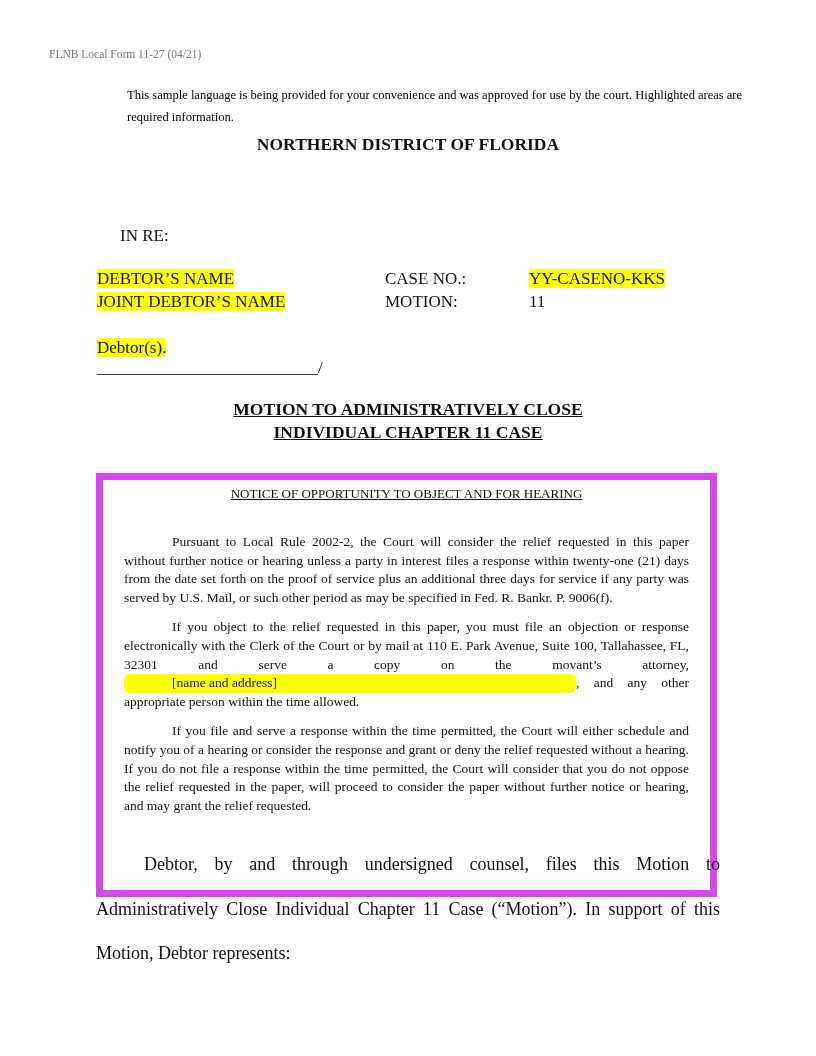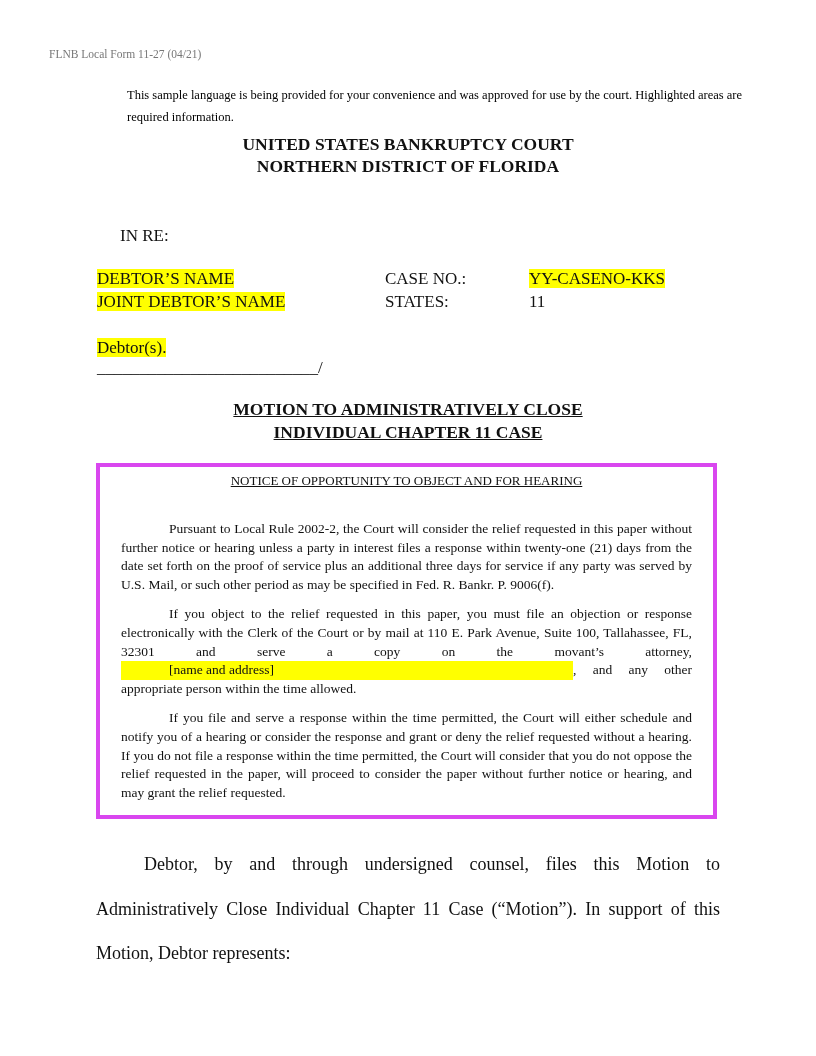--- a/index.html
+++ b/index.html
@@ -5,54 +5,53 @@
   html, body { margin: 0; padding: 0; background: #ffffff; }
   body { width: 816px; height: 1056px; position: relative; overflow: hidden;
          font-family: "DejaVu Serif", "Liberation Serif", serif; color: #111; }
   .abs { position: absolute; }
   .form-id { left: 49px; top: 48px; font-size: 11.5px; color: #777; font-family: "Liberation Serif", serif; }
   .red-note { left: 102px; top: 84px; width: 620px; font-size: 12.5px; line-height: 22px; color: #000000; font-family: "Liberation Serif", serif; margin-left: 25px; }
   .court { left: 0; width: 816px; top: 133px; text-align: center; font-weight: bold; font-size: 17.5px; line-height: 22px; font-family: "Liberation Serif", serif; }
   .hl { background: #ffff00; }
   .caption { font-size: 17px; font-family: "Liberation Serif", serif; line-height: 23px; }
   .title { left: 0; width: 816px; top: 398px; text-align: center; font-weight: bold; font-size: 17.5px; line-height: 23px; text-decoration: underline; font-family: "Liberation Serif", serif; }
-  .notice-box { left: 96px; top: 463px; width: 621px; height: 356px; border: 4px solid #d946ef; box-sizing: border-box; }
+  .notice-box { left: 96px; top: 473px; width: 621px; height: 424px; border: 7px solid #d946ef; box-sizing: border-box; }
   .notice-head { position: absolute; left: 0; width: 100%; top: 6px; text-align: center; font-size: 13px; text-decoration: underline; font-family: "Liberation Serif", serif; }
   .notice-body { position: absolute; left: 10px; right: 10px; top: 42px; font-size: 13.5px; line-height: 18.6px; text-align: justify; font-family: "Liberation Serif", serif; }
   .notice-body p { margin: 11px; text-indent: 48px; }
-  .fill { background: #ffff00; display: inline-block; width: 452px; }
+  .fill { background: #ffff00; display: inline-block; width: 452px; border-radius: 6px; }
   .body-text { left: 96px; top: 842px; width: 624px; font-size: 18px; line-height: 44.5px; text-align: justify; font-family: "Liberation Serif", serif; }
   .body-text p { margin: 0; text-indent: 48px; }
 </style>
 </head>
 <body>
 
 <div class="abs form-id">FLNB Local Form 11-27 (04/21)</div>
 
 <div class="abs red-note">This sample language is being provided for your convenience and was approved for use by the court. Highlighted areas are required information.</div>
 
 <div class="abs court">
-  <div>UNITED STATES BANKRUPTCY COURT</div>
   <div>NORTHERN DISTRICT OF FLORIDA</div>
 </div>
 
 <div class="abs caption" style="left:97px; top:224px;margin-left:23px;">IN RE:</div>
 
 <div class="abs caption" style="left:97px; top:267px;">
   <span class="hl">DEBTOR’S NAME</span>
 </div>
 <div class="abs caption" style="left:97px; top:290px;">
   <span class="hl">JOINT DEBTOR’S NAME</span>
 </div>
 
 <div class="abs caption" style="left:385px; top:267px;text-align:right;">CASE NO.:</div>
 <div class="abs caption" style="left:529px; top:267px;">
   <span class="hl">YY-CASENO-KKS</span>
 </div>
-<div class="abs caption" style="left:385px; top:290px;">STATES:</div>
+<div class="abs caption" style="left:385px; top:290px;">MOTION:</div>
 <div class="abs caption" style="left:529px; top:290px;">11</div>
 
 <div class="abs caption" style="left:97px; top:336px;">
   <span class="hl">Debtor(s).</span>
 </div>
 <div class="abs caption" style="left:97px; top:356px;">__________________________/</div>
 
 <div class="abs title">
   <div>MOTION TO ADMINISTRATIVELY CLOSE</div>
   <div>INDIVIDUAL CHAPTER 11 CASE</div>

